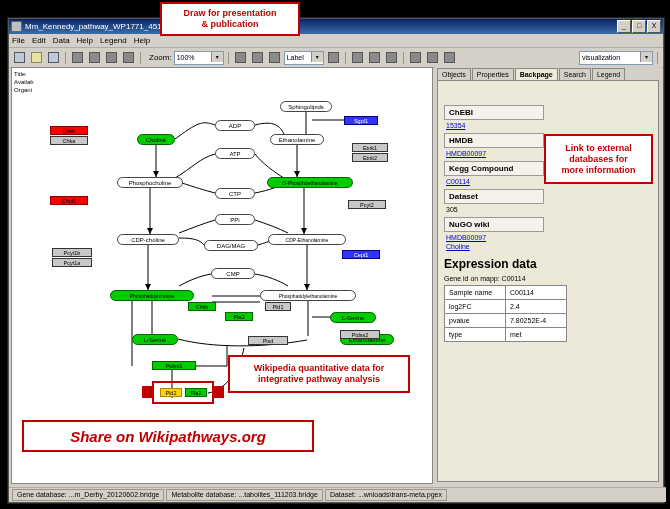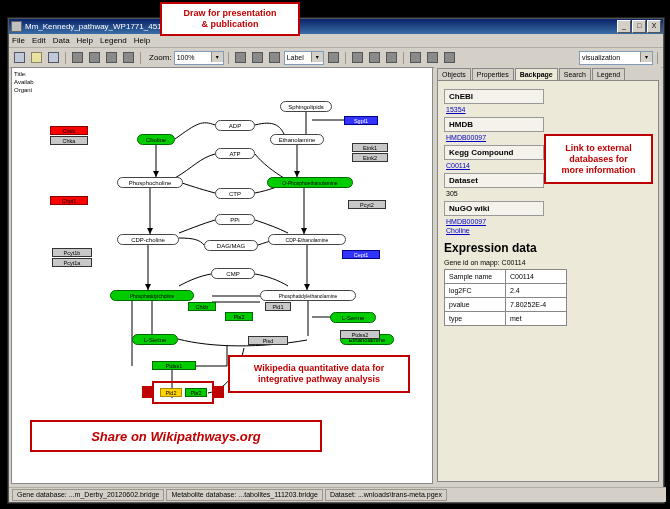--- a/index.html
+++ b/index.html
@@ -55,21 +55,21 @@
   .gene.green{background:#00cc00;border-color:#060;}
   .gene.yellow{background:#ffd400;border-color:#a80;}
   .arrowbox{position:absolute;border:2px solid #c00000;box-sizing:border-box;}
 
   svg.wires{position:absolute;left:0;top:0;width:420px;height:430px;}
 
   
   .tabs{display:flex;height:13px;font-size:7px;align-items:flex-end;padding-left:2px;gap:1px;}
   .tab{background:#d4d0c8;border:1px solid #888;border-bottom:none;padding:1px 4px;line-height:9px;}
   .tab.active{background:#ece9d8;font-weight:bold;}
-  .rpbody{flex:1;background:#ece9d8;border:1px solid #888;margin:0 2px 2px 2px;padding:4px 6px;overflow:hidden;
+  .rpbody{flex:1;background:#ece9d8;border:1px solid #888;margin:0 2px 2px 2px;padding:20px 6px;overflow:hidden;
           font-size:7px;color:#000;}
   .secbox{border:1px solid #999;background:#f4f2ea;padding:2px 4px;font-weight:bold;font-size:8px;width:90px;
           margin-top:4px;}
   .link{color:#0000cc;text-decoration:underline;font-size:7px;margin:2px 0 0 2px;display:block;}
   .plain{font-size:7px;margin:2px 0 0 2px;}
   .exphdr{font-weight:bold;font-size:12px;margin-top:7px;}
   .geneid{font-size:7px;margin-top:4px;}
   table.exp{border-collapse:collapse;margin-top:3px;font-size:7px;}
   table.exp td{border:1px solid #888;padding:1px 4px;background:#fff;height:11px;}
   table.exp td.k{width:52px;}
@@ -77,21 +77,21 @@
 
   
   .statusbar{position:absolute;left:0;bottom:0;height:14px;width:100%;background:#d4d0c8;border-top:1px solid #b0aca3;
              display:flex;align-items:center;font-size:7px;padding-left:3px;color:#000;}
   .statusbar .cell{border:1px solid #9a968e;padding:0 4px;height:10px;line-height:10px;margin-right:2px;}
 
   
   .callout{position:absolute;background:#fff;border:2px solid #c00000;color:#c00000;font-weight:bold;
            font-size:9px;text-align:center;display:flex;align-items:center;justify-content:center;
            padding:3px 5px;box-sizing:border-box;line-height:11px;}
-  .callout.share{font-style:italic;font-size:13px;margin-left:8px;}
+  .callout.share{font-style:italic;font-size:15px;}
 </style>
 </head>
 <body>
 
 <div class="root">
 
   <div class="app">
 
     <div class="titlebar">
       <span class="tb-ico"></span>

